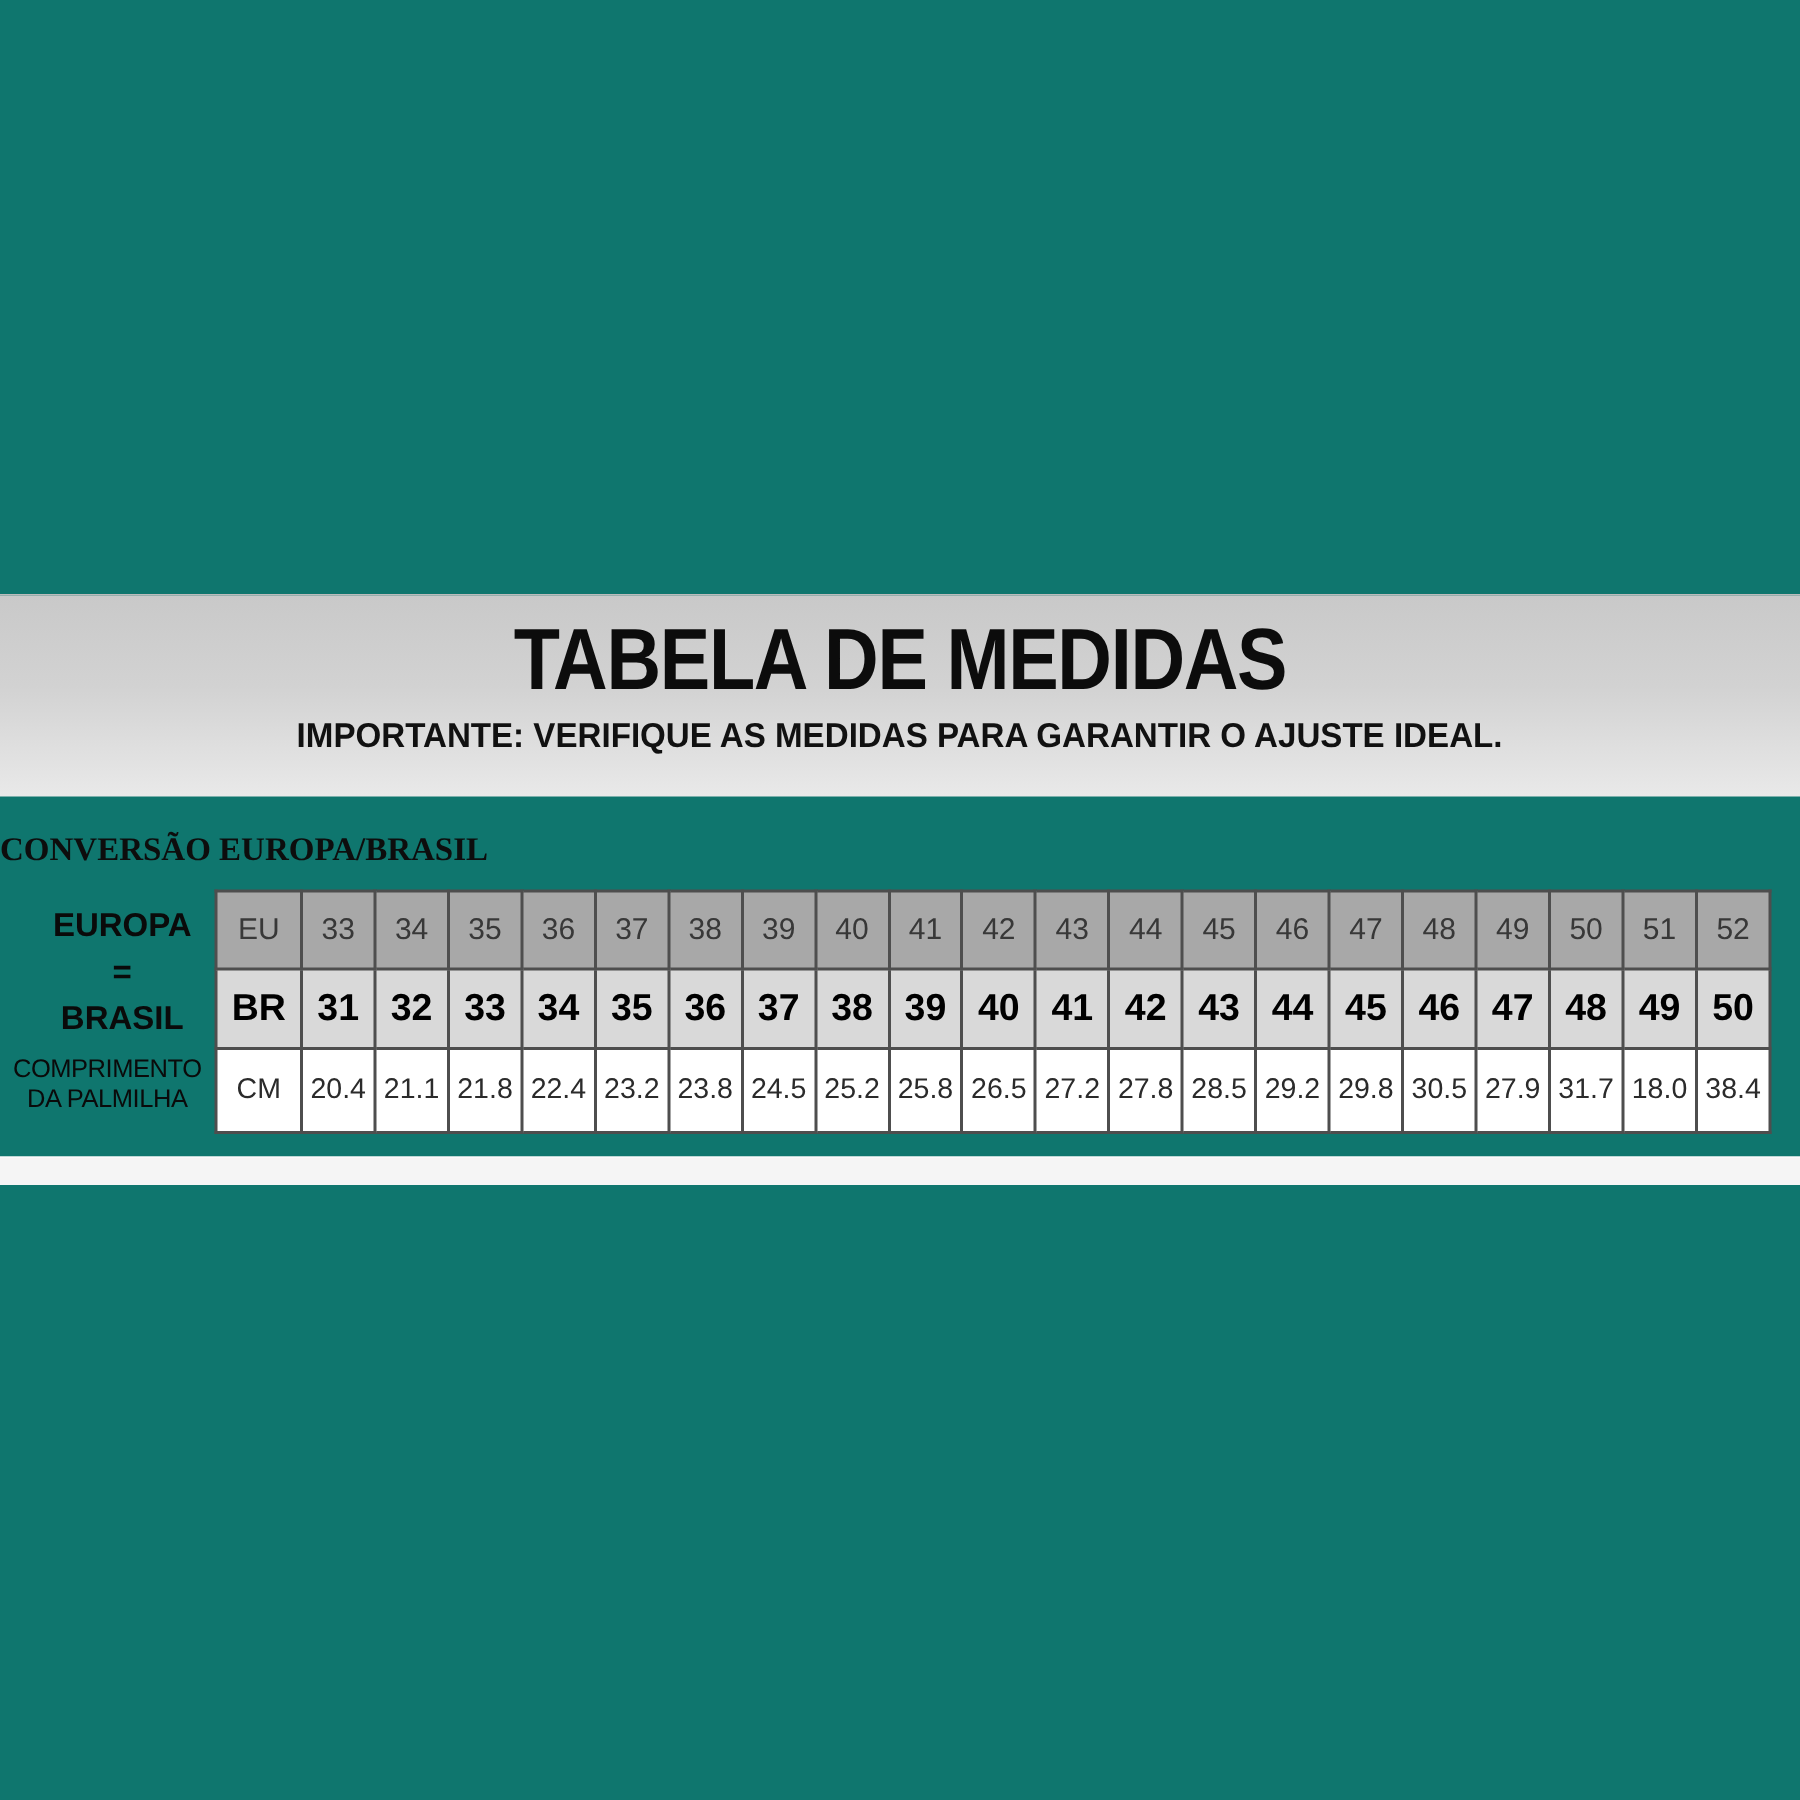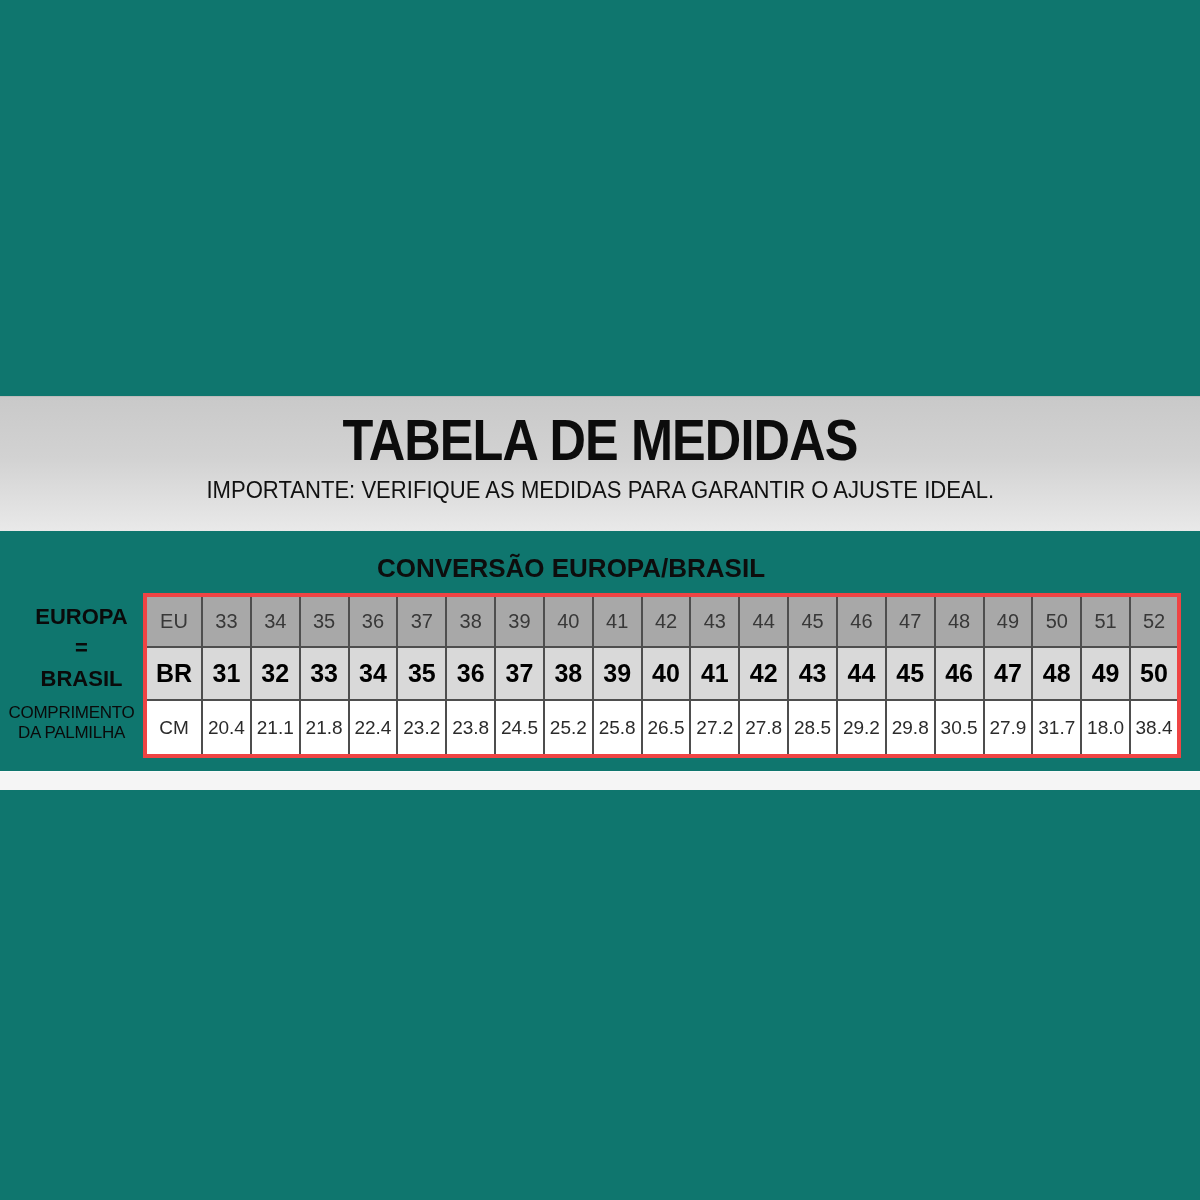--- a/index.html
+++ b/index.html
@@ -33,40 +33,40 @@
   }
   .banner-title .squeeze {
     display: inline-block;
     transform: scaleX(0.87);
     transform-origin: center;
     letter-spacing: -1px;
   }
   .banner-subtitle {
     margin-top: 7px;
     font-size: 23px;
-    font-weight: normal;
+    font-weight: bold;
     color: #111111;
     white-space: nowrap;
   }
   .banner-subtitle .squeeze {
     display: inline-block;
     transform: scaleX(0.96);
     transform-origin: center;
   }
 
   
   .section-heading {
     position: absolute;
     top: 553px; left: 0;
     width: 1142px;
-    text-align: center;
-    font-size: 26px;
+    font-size: 22px;
     font-weight: bold;
     color: #0d0d0d;
     white-space: nowrap;
+    font-family: Liberation Serif, serif;
   }
 
   
   .labels-eu-br {
     position: absolute;
     top: 601px; left: 0;
     width: 143px;
     text-align: center;
     font-size: 22px;
     font-weight: bold;
@@ -86,21 +86,21 @@
     letter-spacing: -0.3px;
   }
 
   
   table.size-table {
     position: absolute;
     top: 593px; left: 143px;
     width: 1038px;
     border-collapse: collapse;
     table-layout: fixed;
-    border: 4px solid #ef4444;
+    border: 1px solid #ef4444;
   }
   table.size-table col.hdr-col { width: 57px; }
   table.size-table td, table.size-table th {
     border: 2px solid #4e4e4e;
     text-align: center;
     vertical-align: middle;
     padding: 0;
   }
   tr.row-eu { height: 52px; background: #a8a8a8; }
   tr.row-eu th, tr.row-eu td {

